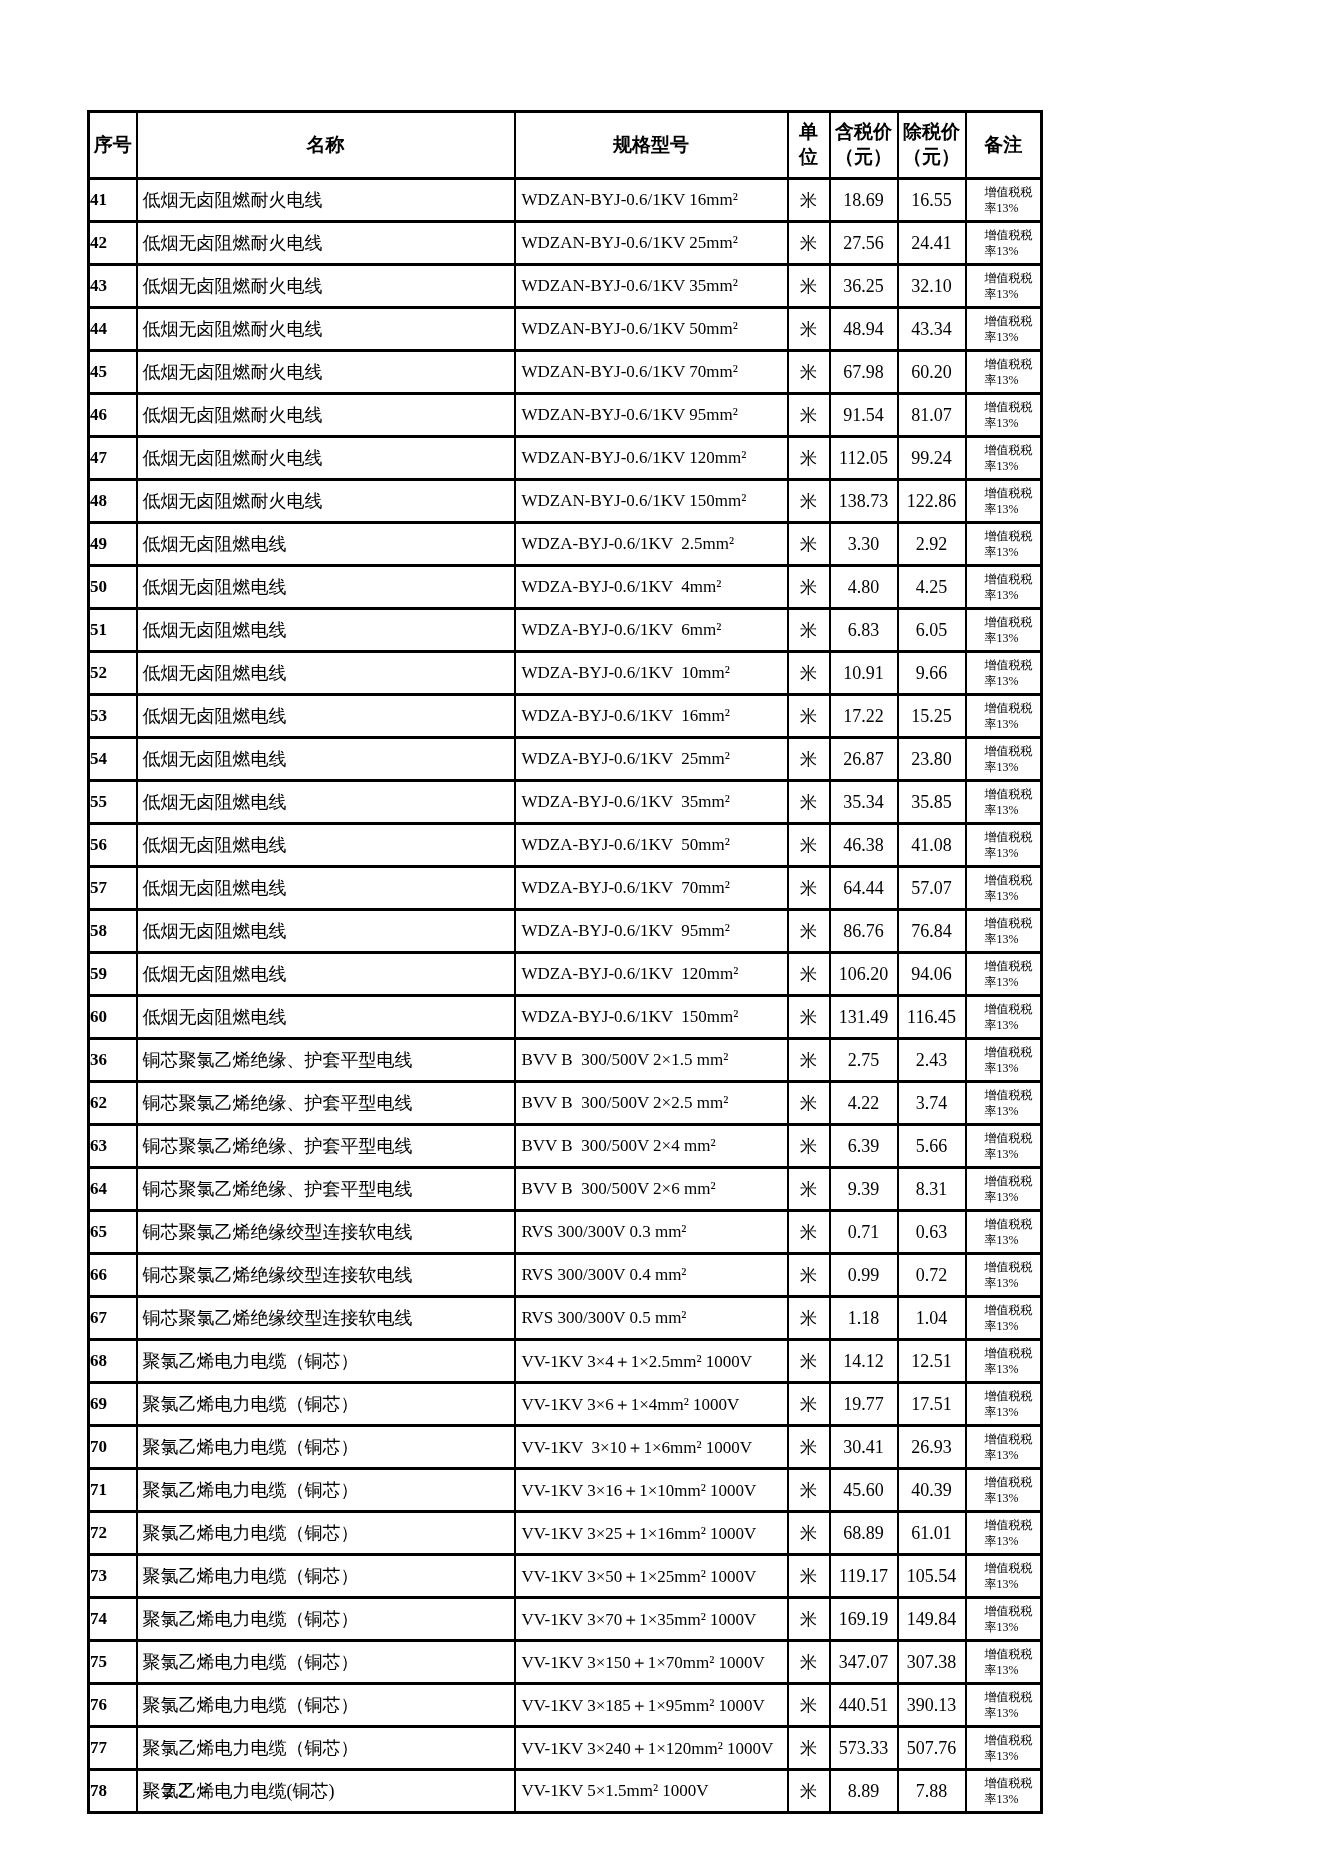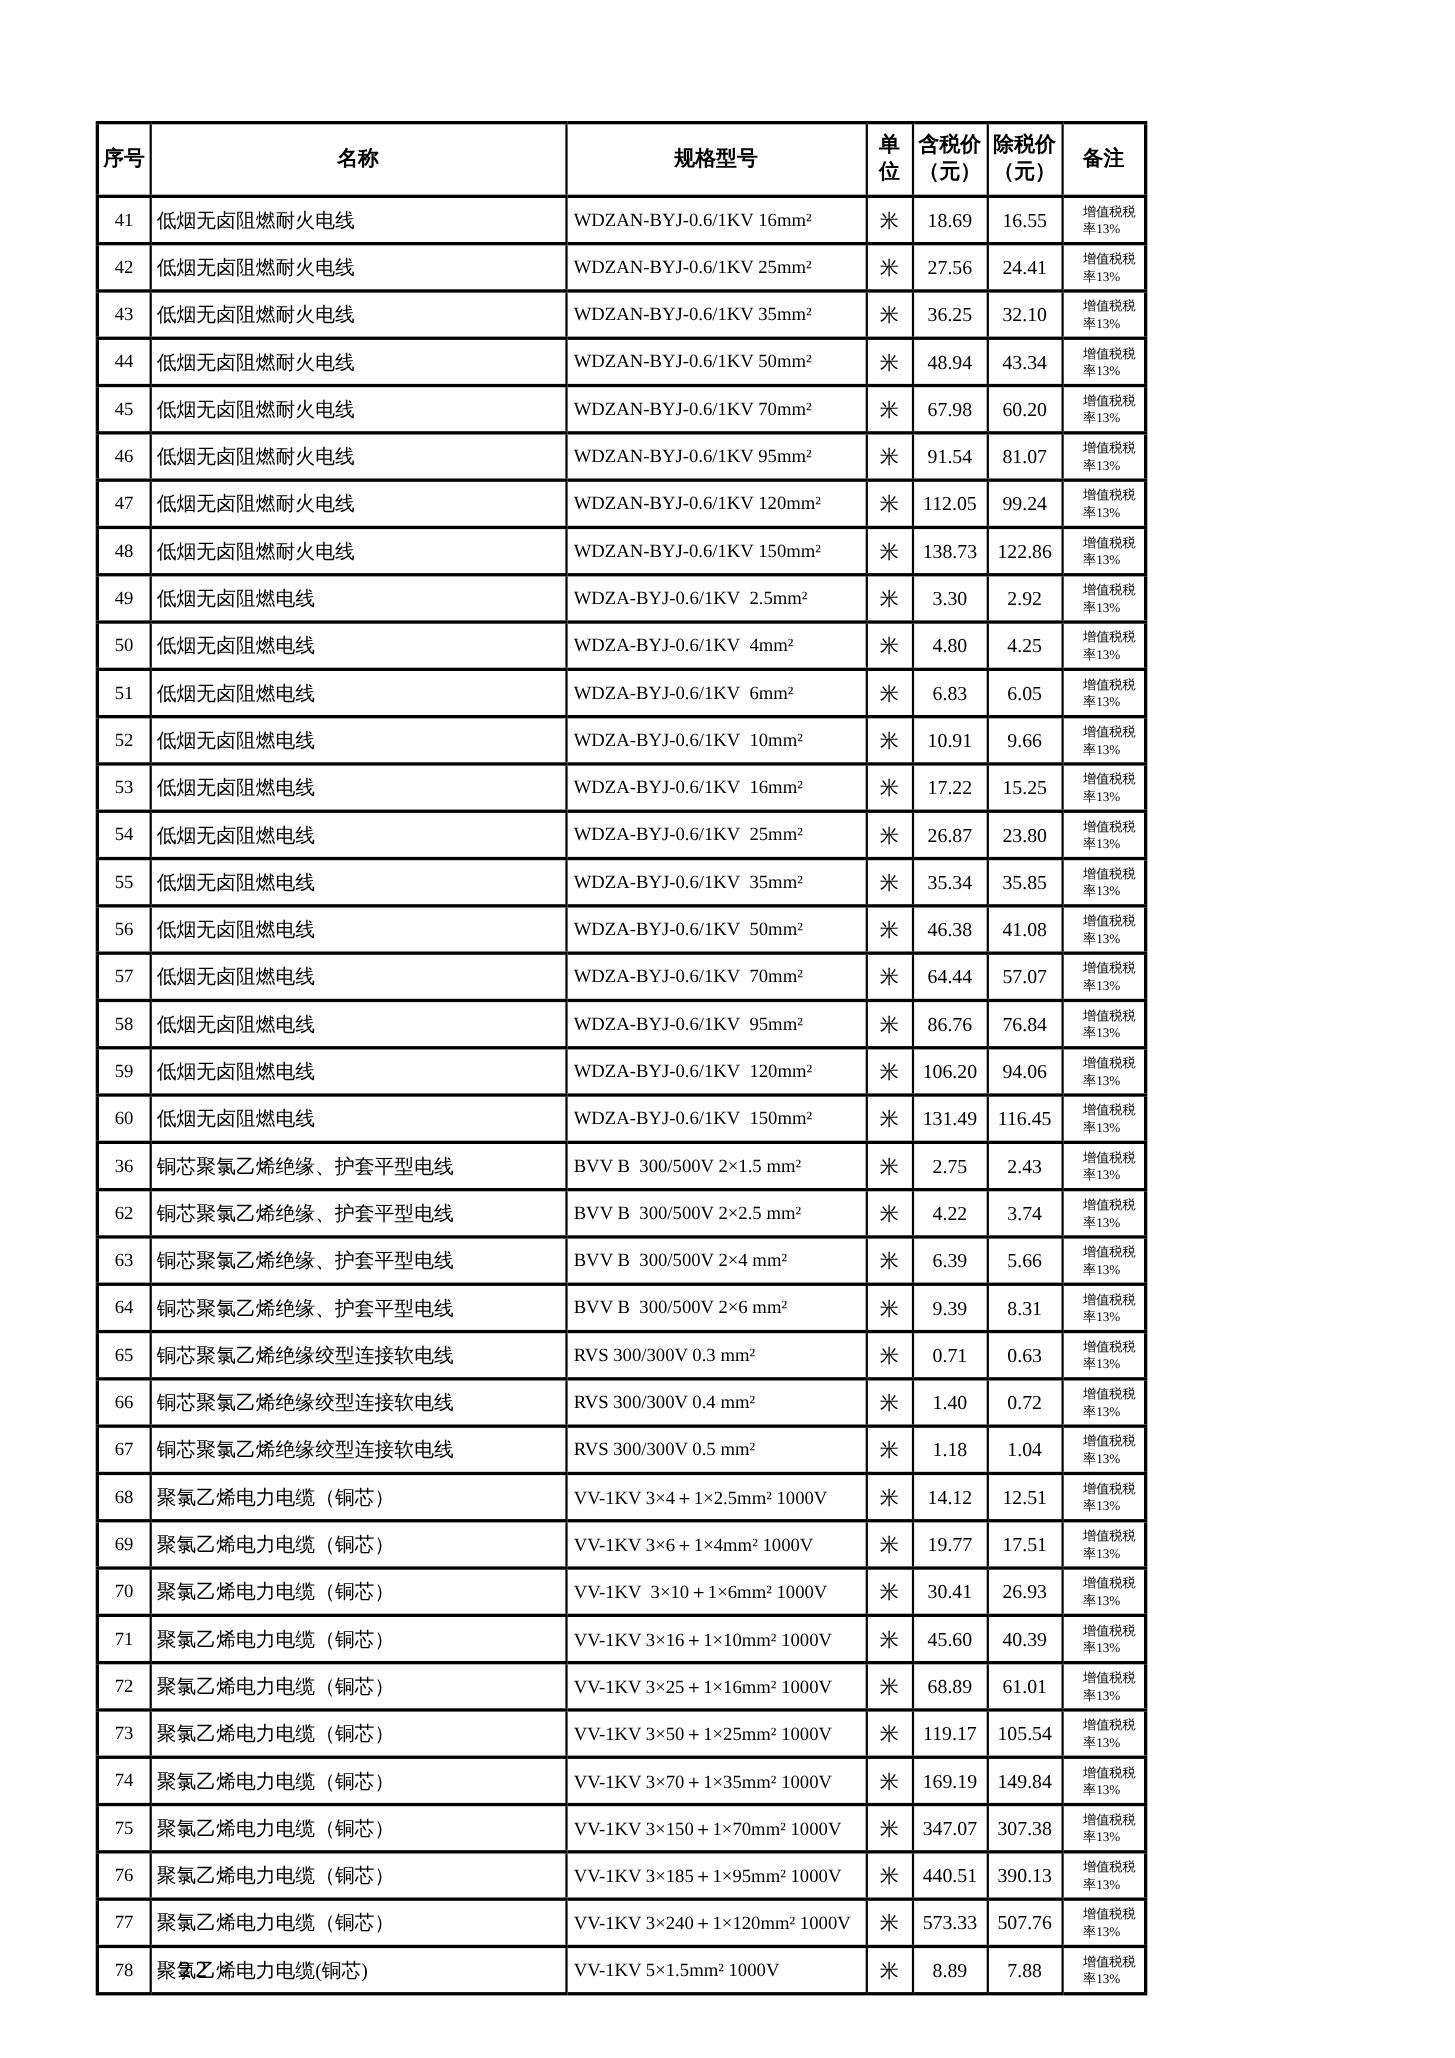--- a/index.html
+++ b/index.html
@@ -54,22 +54,22 @@
     padding: 2px 0;
   }
   col.c-no     { width: 48px; }
   col.c-name   { width: 378px; }
   col.c-spec   { width: 273px; }
   col.c-unit   { width: 42px; }
   col.c-p1     { width: 68px; }
   col.c-p2     { width: 68px; }
   col.c-remark { width: 76px; }
   td.cell-no {
-    text-align: center;
     font-size: 17px;
+    font-weight: bold;
   }
   td.cell-name {
     text-align: left;
     font-size: 18px;
     padding-left: 5px;
     font-family: "Liberation Serif", "DejaVu Serif", serif;
   }
   td.cell-spec {
     text-align: left;
     font-size: 17px;
@@ -375,21 +375,21 @@
     <td class="cell-price">0.71</td>
     <td class="cell-price">0.63</td>
     <td class="cell-remark">增值税税率13%</td>
   </tr>
 
   <tr>
     <td class="cell-no">66</td>
     <td class="cell-name">铜芯聚氯乙烯绝缘绞型连接软电线</td>
     <td class="cell-spec">RVS 300/300V 0.4 mm²</td>
     <td class="cell-unit">米</td>
-    <td class="cell-price">1.40</td>
+    <td class="cell-price">0.99</td>
     <td class="cell-price">0.72</td>
     <td class="cell-remark">增值税税率13%</td>
   </tr>
 
   <tr>
     <td class="cell-no">67</td>
     <td class="cell-name">铜芯聚氯乙烯绝缘绞型连接软电线</td>
     <td class="cell-spec">RVS 300/300V 0.5 mm²</td>
     <td class="cell-unit">米</td>
     <td class="cell-price">1.18</td>

